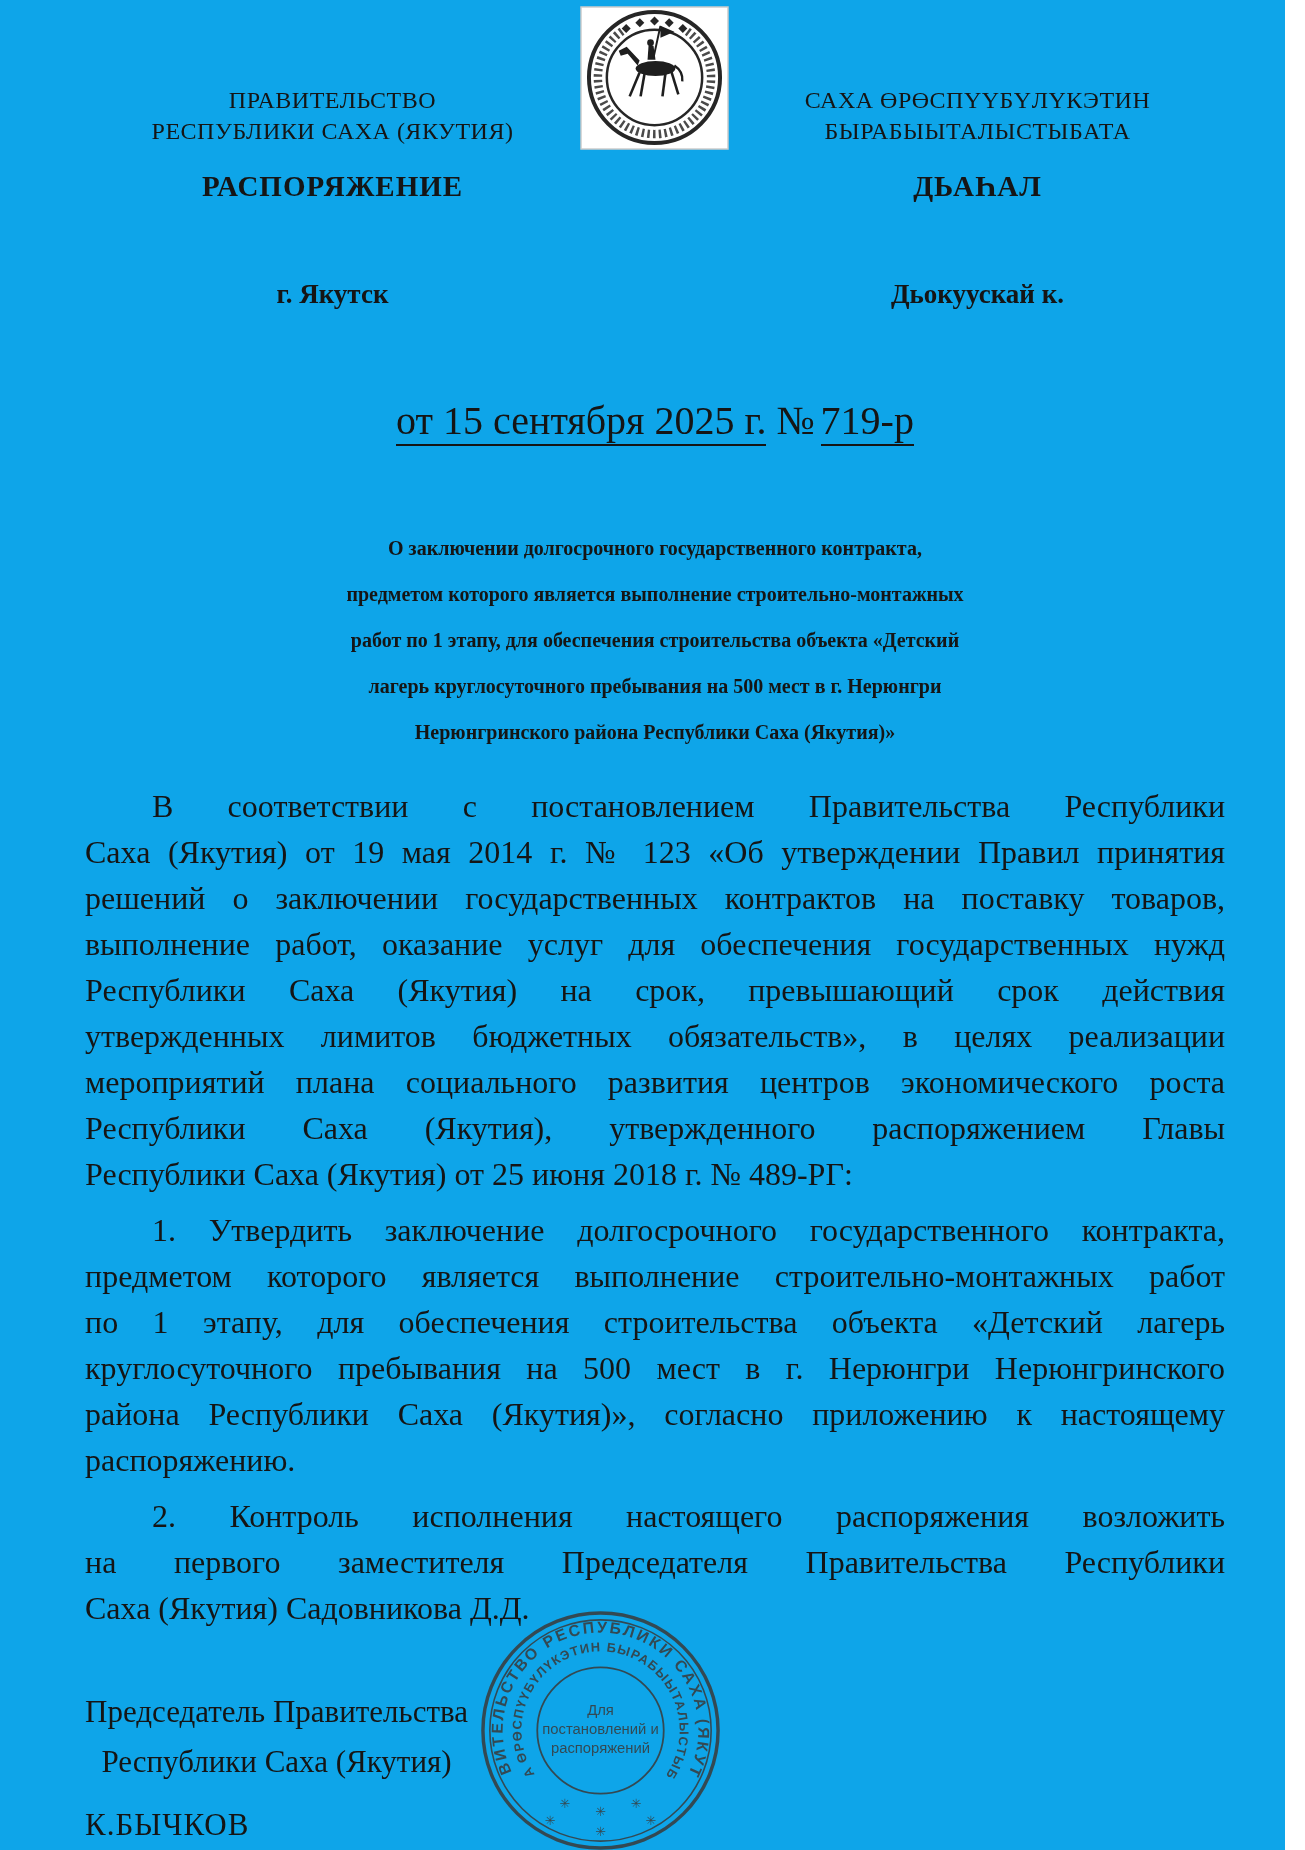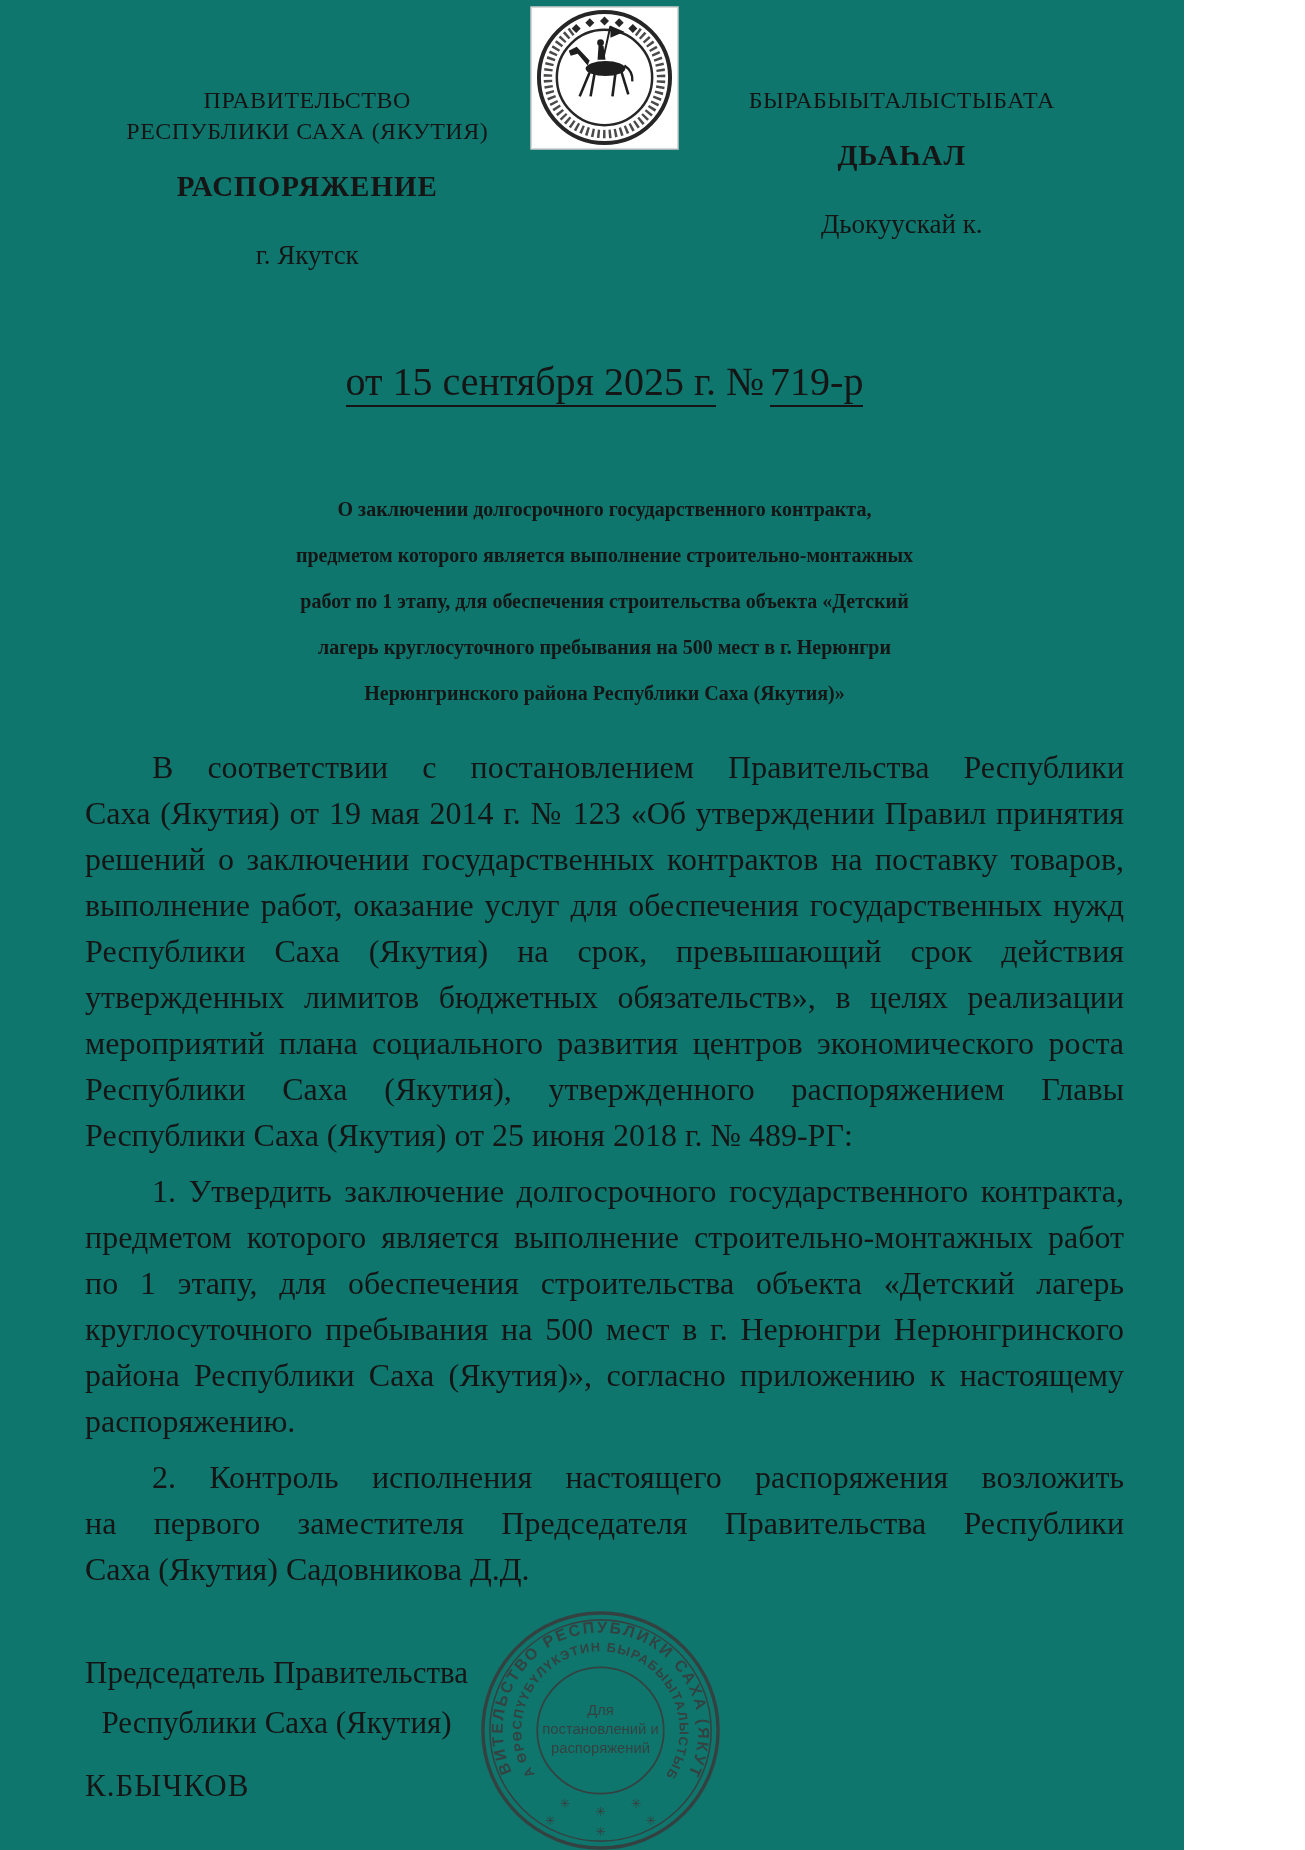--- a/index.html
+++ b/index.html
@@ -1,31 +1,31 @@
 <!DOCTYPE html>
 <html><head>
 <meta charset="utf-8">
 <style>
   html,body{margin:0;padding:0;background:#fff;}
   .page{
     position:relative;
-    width:1184px;height:1850px;
-    background:#0f766e;
+    width:1285px;height:1850px;
+    background:#0ea5e9;
     overflow:hidden;
     box-sizing:border-box;
     padding:0 60px 0 85px;
     font-family:"Liberation Serif","DejaVu Serif",serif;
     color:#151515;
   }
   
   .header-row{display:flex;align-items:flex-start;margin-top:6px;}
   .header-col{flex:1 1 0;text-align:center;padding-top:79px;}
   .org-name{font-size:24px;line-height:31px;letter-spacing:.5px;}
   .doc-type{font-size:29px;line-height:50px;font-weight:bold;margin-top:14px;letter-spacing:1px;}
-  .place-line{font-size:27px;line-height:34px;font-weight:normal;margin-top:27px;}
+  .place-line{font-size:27px;line-height:34px;font-weight:bold;margin-top:66px;}
   .emblem-box{width:150px;flex:0 0 150px;}
   
   .date-row{margin-top:90px;text-align:center;font-size:40px;line-height:40px;}
   .u{border-bottom:2px solid #151515;padding-bottom:1px;}
   .no-sign{margin:0 6px 0 10px;}
   
   .title-block{margin-top:84px;font-weight:bold;font-size:20px;line-height:46px;text-align:center;}
   
   .body-block{margin-top:28px;font-size:32px;line-height:46px;}
   .para{margin:0;}
@@ -82,20 +82,21 @@
           <path d="M 95 60 Q 104 66 103 76" fill="none" stroke-width="2.4"></path>
           <circle cx="71" cy="37" r="3.4" stroke="none"></circle>
           <path d="M 69 40 L 74 40 L 76 54 L 68 54 Z" stroke="none"></path>
           <line x1="81" y1="20" x2="74" y2="52" stroke-width="2"></line>
           <polygon points="81,20 95,26 81,32" stroke="none"></polygon>
         </g>
       </svg>
     </div>
 
     <div class="header-col">
+      <div class="org-name">САХА ӨРӨСПҮҮБҮЛҮКЭТИН</div>
       <div class="org-name">БЫРАБЫЫТАЛЫСТЫБАТА</div>
       <div class="doc-type">ДЬАҺАЛ</div>
       <div class="place-line">Дьокуускай к.</div>
     </div>
   </div>
 
   <div class="date-row">
     <span class="u">от 15 сентября 2025 г.</span><span class="no-sign">№</span><span class="u">719-р</span>
   </div>
 

